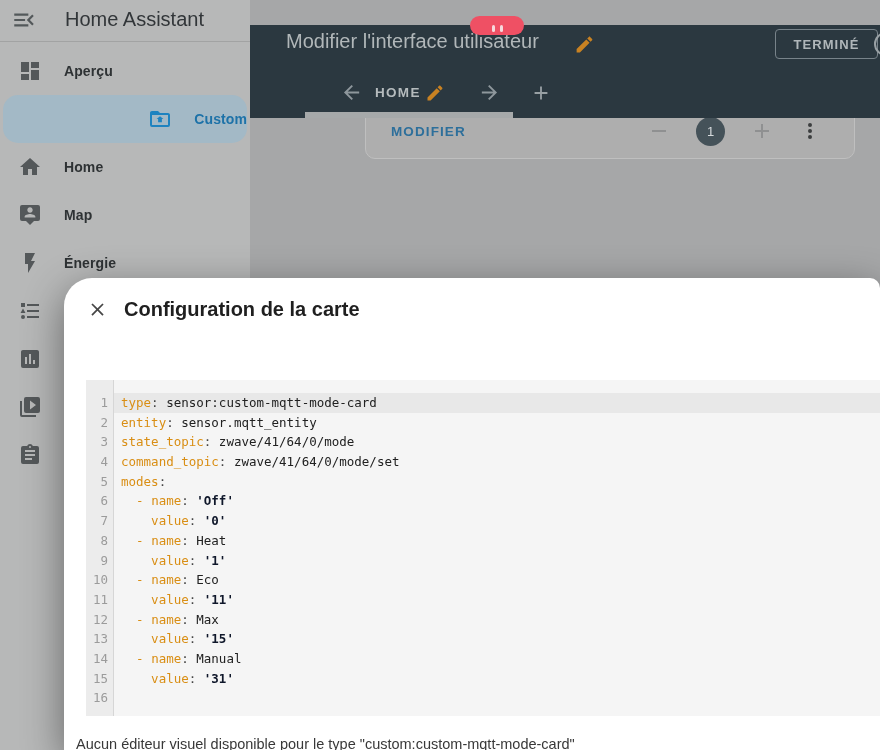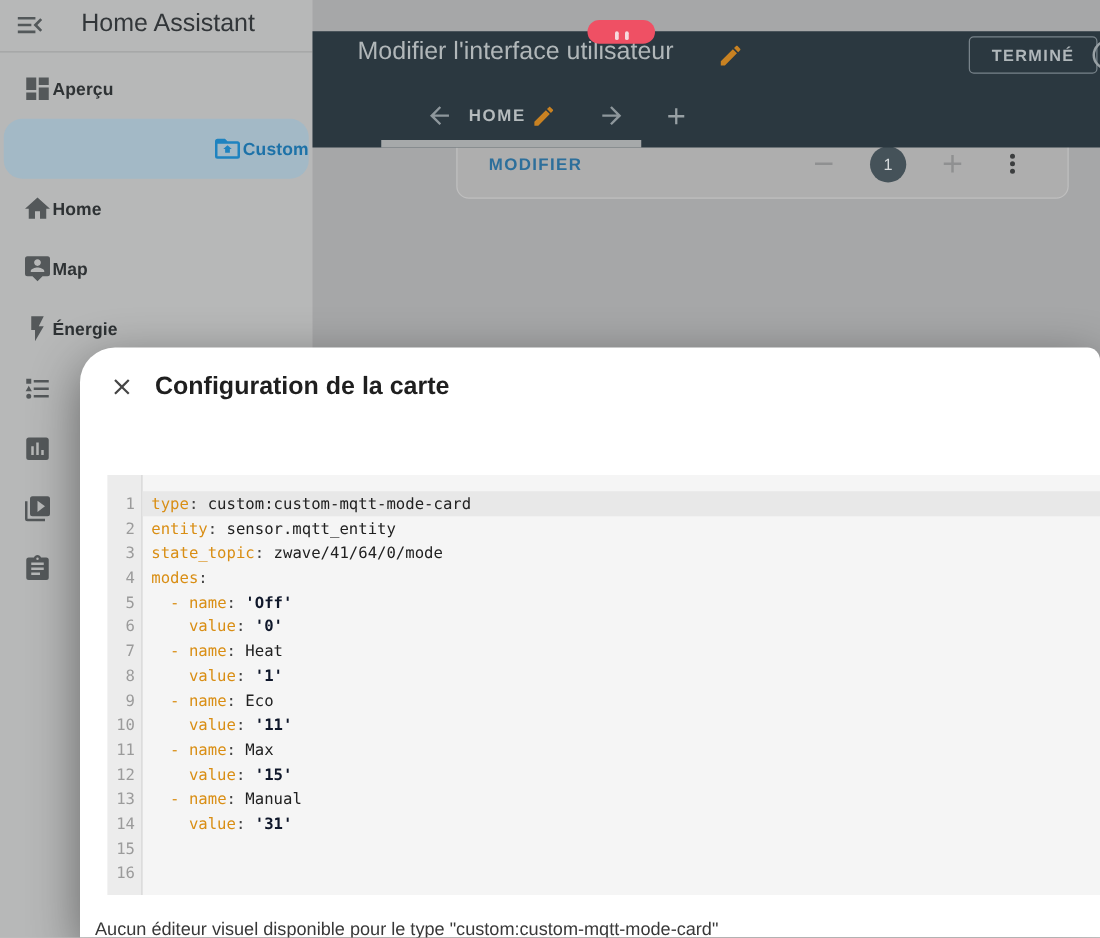--- a/index.html
+++ b/index.html
@@ -6,21 +6,21 @@
   html,body { width:880px; height:750px; overflow:hidden; background:#a6a7a8;
               font-family:"Liberation Sans", sans-serif; position:relative; }
 
   
   .sidebar { position:absolute; left:0; top:0; width:250px; height:750px; background:#b7b8b8; z-index:2; }
   .sidebar-header { position:absolute; left:0; top:0; width:250px; height:42px; border-bottom:1px solid #a2a3a3; }
   .menu-toggle { position:absolute; left:11px; top:7px; width:26px; height:26px; color:#53585a; cursor:pointer; }
   .sidebar-title { position:absolute; left:65px; top:8px; font-size:20px; color:#323639; }
   .sidebar-list { position:absolute; left:0; top:47px; right:0; }
   .side-item { height:48px; margin:0 3px; border-radius:15px; display:flex; align-items:center;
-               padding-left:15px; color:#54585a; }
+               padding-left:15px; gap:22px; color:#54585a; }
   .side-item .lbl { font-size:14px; font-weight:700; color:#2e3234; letter-spacing:.1px; }
   .side-item.active { background:#a3b9c6;justify-content:flex-end; }
   .side-item.active { color:#1e83c0; }
   .side-item.active .lbl { color:#1d72a8; }
   .icon24 { width:24px; height:24px; flex:0 0 24px; }
   svg { display:block; width:100%; height:100%; fill:currentColor; }
 
   
   .app-header { position:absolute; left:250px; top:0; width:630px; height:93px; background:#2b3840; z-index:3;margin-top:25px; }
   .hdr-title { position:absolute; left:36px; top:5px; font-size:20px; color:#b1b7b9; }
@@ -240,23 +240,24 @@
         <span class="num">9</span>
         <span class="num">10</span>
         <span class="num">11</span>
         <span class="num">12</span>
         <span class="num">13</span>
         <span class="num">14</span>
         <span class="num">15</span>
         <span class="num">16</span>
       </div>
     <div class="codearea" id="codearea">
-        <div class="line active"><span class="tk-k">type</span><span class="tk-p">: </span><span class="tk-v">custom:custom-mqtt-mode-card</span></div>
+        <div class="line active"><span class="tk-k">type</span><span class="tk-p">: </span><span class="tk-v">sensor:custom-mqtt-mode-card</span></div>
         <div class="line"><span class="tk-k">entity</span><span class="tk-p">: </span><span class="tk-v">sensor.mqtt_entity</span></div>
         <div class="line"><span class="tk-k">state_topic</span><span class="tk-p">: </span><span class="tk-v">zwave/41/64/0/mode</span></div>
+        <div class="line"><span class="tk-k">command_topic</span><span class="tk-p">: </span><span class="tk-v">zwave/41/64/0/mode/set</span></div>
         <div class="line"><span class="tk-k">modes</span><span class="tk-p">:</span></div>
         <div class="line"><span class="tk-p">  </span><span class="tk-d">- </span><span class="tk-k">name</span><span class="tk-p">: </span><span class="tk-s">'Off'</span></div>
         <div class="line"><span class="tk-p">    </span><span class="tk-k">value</span><span class="tk-p">: </span><span class="tk-s">'0'</span></div>
         <div class="line"><span class="tk-p">  </span><span class="tk-d">- </span><span class="tk-k">name</span><span class="tk-p">: </span><span class="tk-v">Heat</span></div>
         <div class="line"><span class="tk-p">    </span><span class="tk-k">value</span><span class="tk-p">: </span><span class="tk-s">'1'</span></div>
         <div class="line"><span class="tk-p">  </span><span class="tk-d">- </span><span class="tk-k">name</span><span class="tk-p">: </span><span class="tk-v">Eco</span></div>
         <div class="line"><span class="tk-p">    </span><span class="tk-k">value</span><span class="tk-p">: </span><span class="tk-s">'11'</span></div>
         <div class="line"><span class="tk-p">  </span><span class="tk-d">- </span><span class="tk-k">name</span><span class="tk-p">: </span><span class="tk-v">Max</span></div>
         <div class="line"><span class="tk-p">    </span><span class="tk-k">value</span><span class="tk-p">: </span><span class="tk-s">'15'</span></div>
         <div class="line"><span class="tk-p">  </span><span class="tk-d">- </span><span class="tk-k">name</span><span class="tk-p">: </span><span class="tk-v">Manual</span></div>

